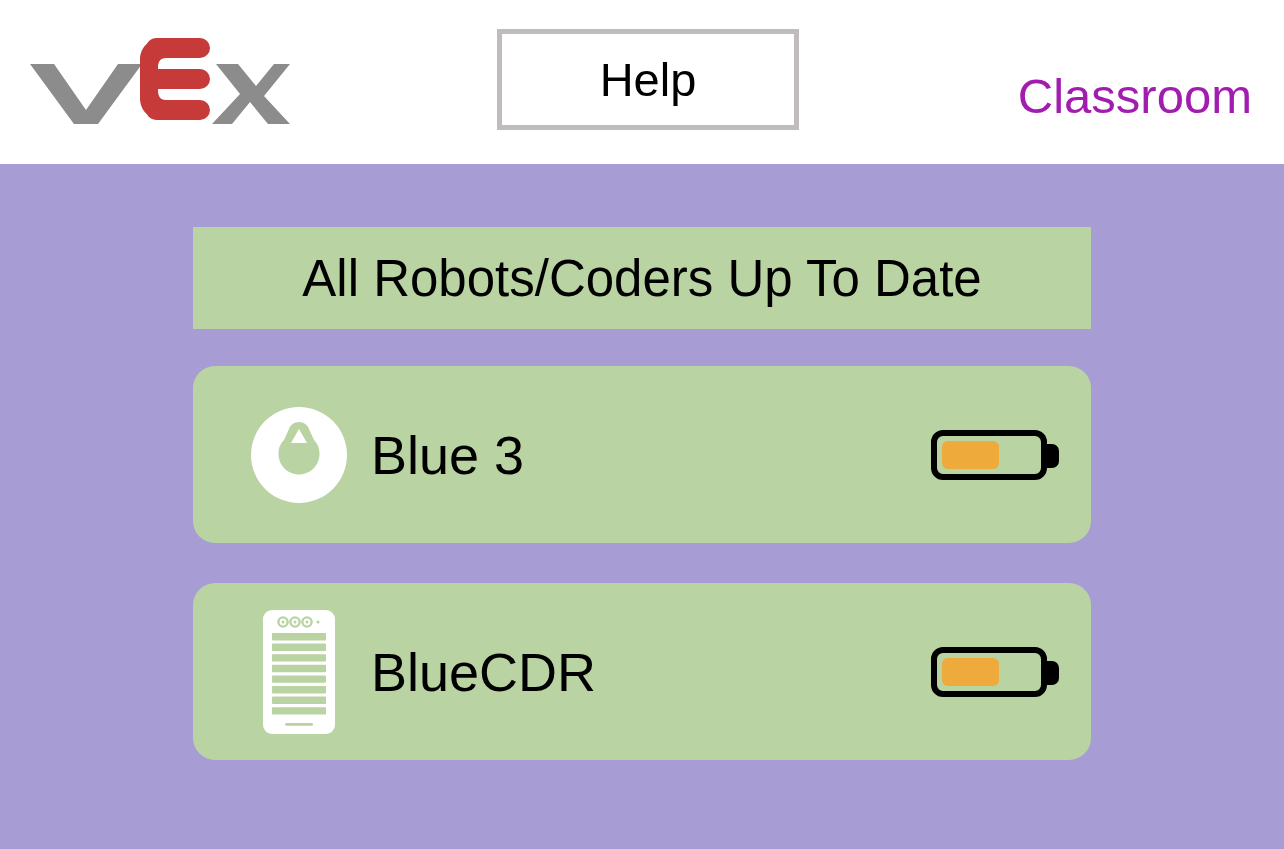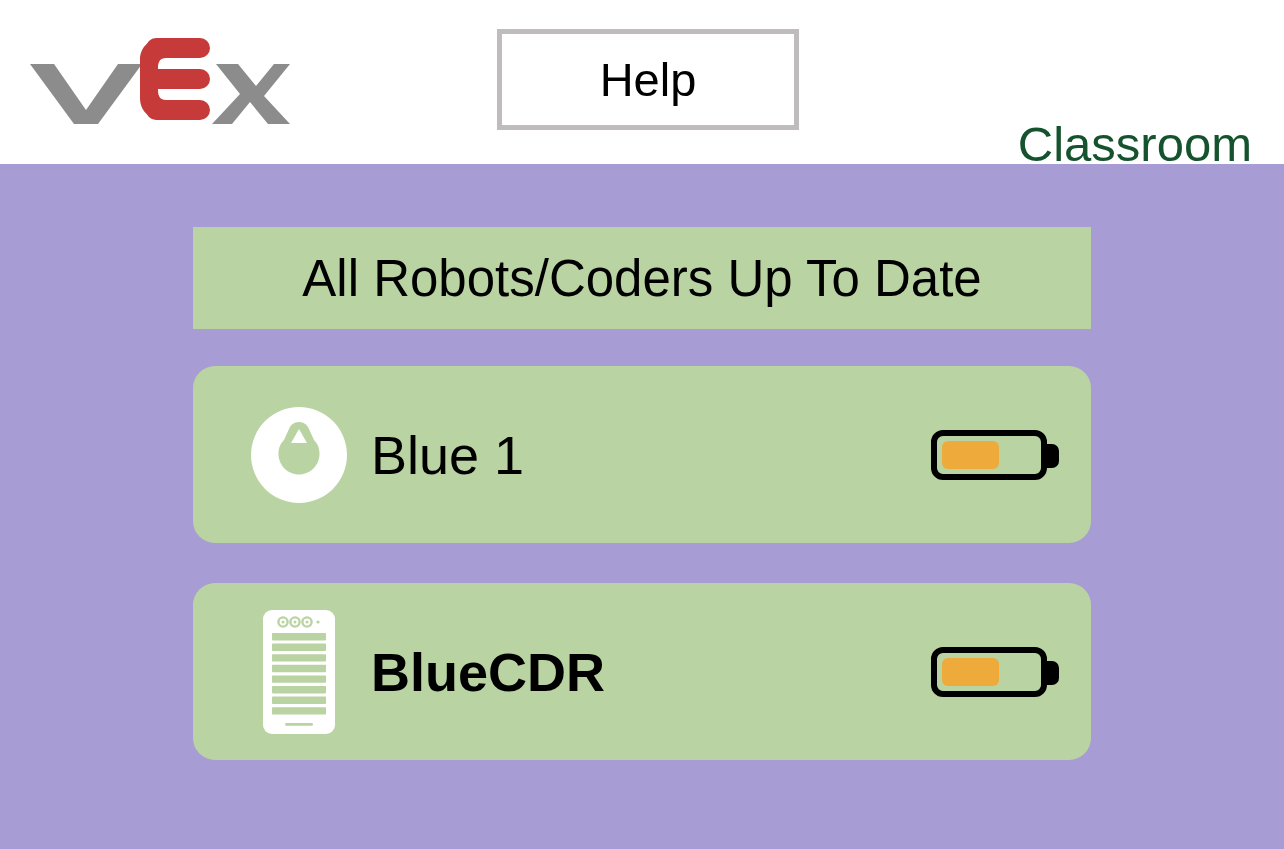--- a/index.html
+++ b/index.html
@@ -62,24 +62,23 @@
     line-height: 1;
     font-family: "Liberation Sans", sans-serif;
   }
 
   
   .classroom {
     position: absolute;
     right: 32px;
     top: 72px;
     font-size: 49px;
-    color: #14532d;
+    color: #a21caf;
     line-height: 1;
     white-space: nowrap;
-    margin-top: 48px;
   }
 
   
   .status-banner {
     position: absolute;
     left: 193px;
     top: 227px;
     width: 898px;
     height: 102px;
     background: #b9d4a2;
@@ -99,21 +98,21 @@
     position: absolute;
     left: 193px;
     width: 898px;
     height: 177px;
     background: #b9d4a2;
     border-radius: 22px;
     cursor: pointer;
     box-sizing: border-box;
   }
   .card.row-0 { top: 366px; }
-  .card.row-1 { top: 583px; font-weight: bold; }
+  .card.row-1 { top: 583px; }
 
   .card-icon {
     position: absolute;
     left: 56px;
     top: 50%;
     transform: translateY(-50%);
     width: 100px;
     height: 130px;
     display: flex;
     align-items: center;
@@ -205,21 +204,21 @@
   <div class="card row-0">
     <div class="card-icon">
       <svg width="96" height="96" viewBox="0 0 96 96" xmlns="http://www.w3.org/2000/svg">
 
         <path fill="#ffffff" fill-rule="evenodd" d="M48 0 A48 48 0 1 0 48 96 A48 48 0 1 0 48 0 Z
                  M48 15 C43 15 39.5 18 38 22 L33 33 C30 36 27.5 40 27.5 47 C27.5 58 36.5 67.5 48 67.5 C59.5 67.5 68.5 58 68.5 47 C68.5 40 66 36 63 33 L58 22 C56.5 18 53 15 48 15 Z"></path>
 
         <path fill="#ffffff" d="M48 22 L56 36 L40 36 Z"></path>
       </svg>
     </div>
-    <div class="card-label">Blue 1</div>
+    <div class="card-label">Blue 3</div>
     <div class="battery">
       <div class="battery-body">
         <div class="battery-fill" style="width:55%"></div>
       </div>
       <div class="battery-cap"></div>
     </div>
   </div>
 
   <div class="card row-1">
     <div class="card-icon">

